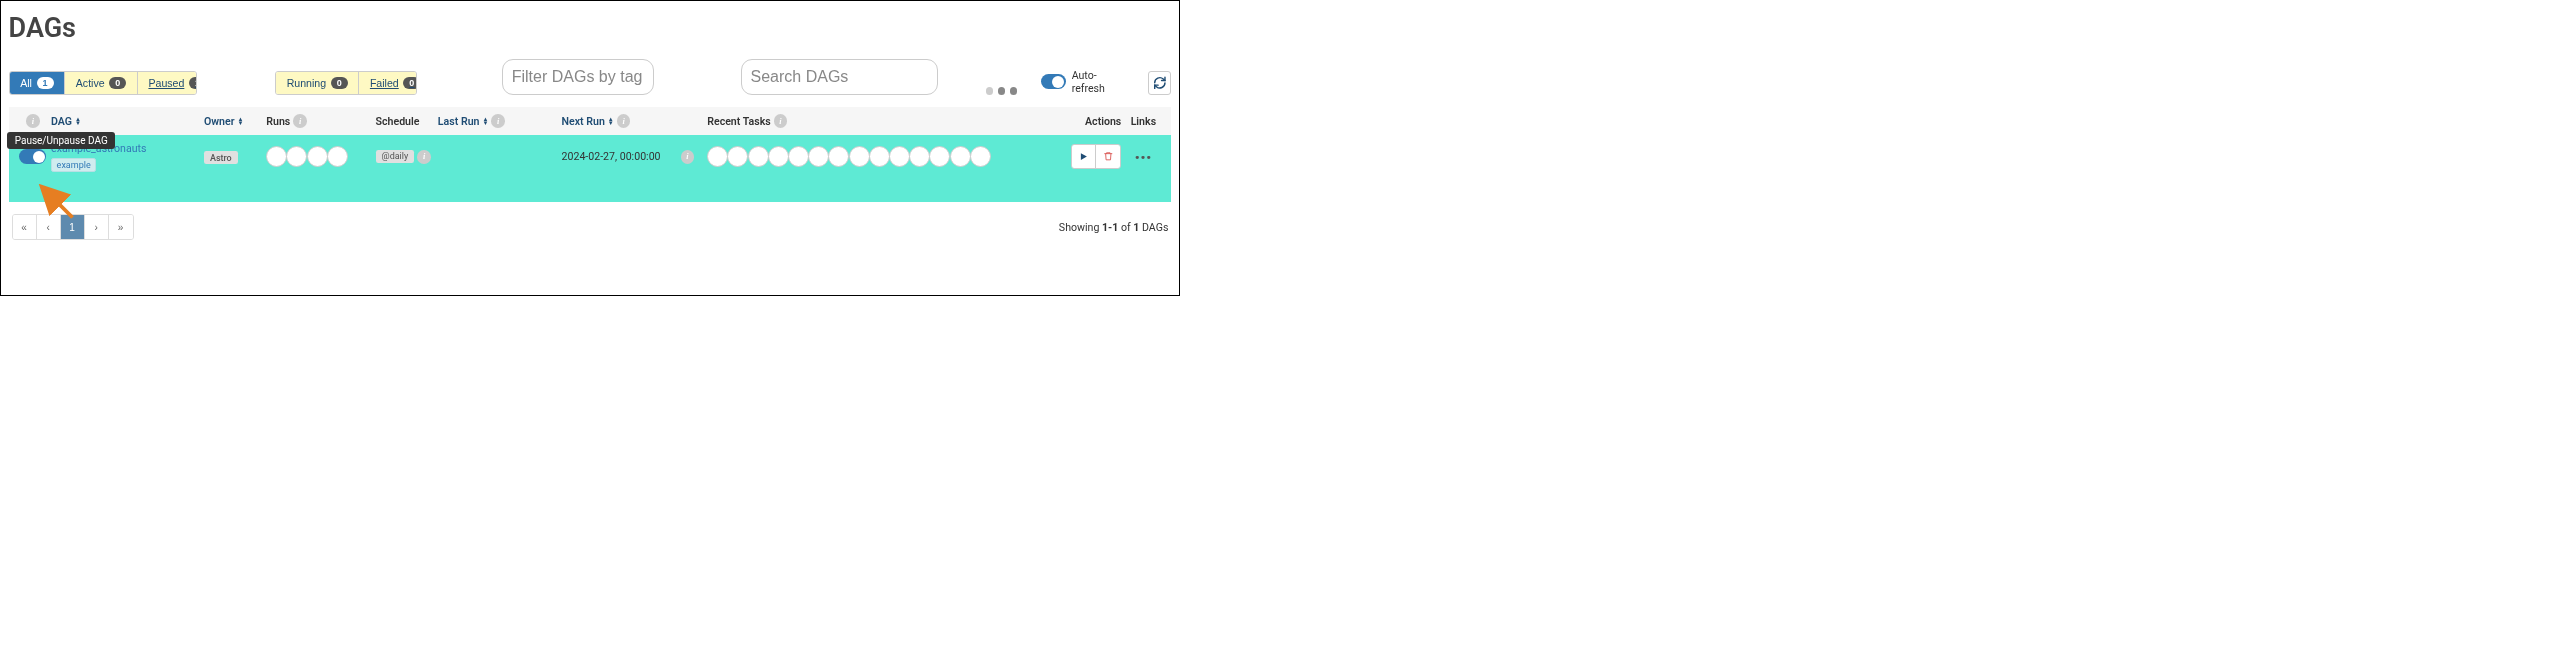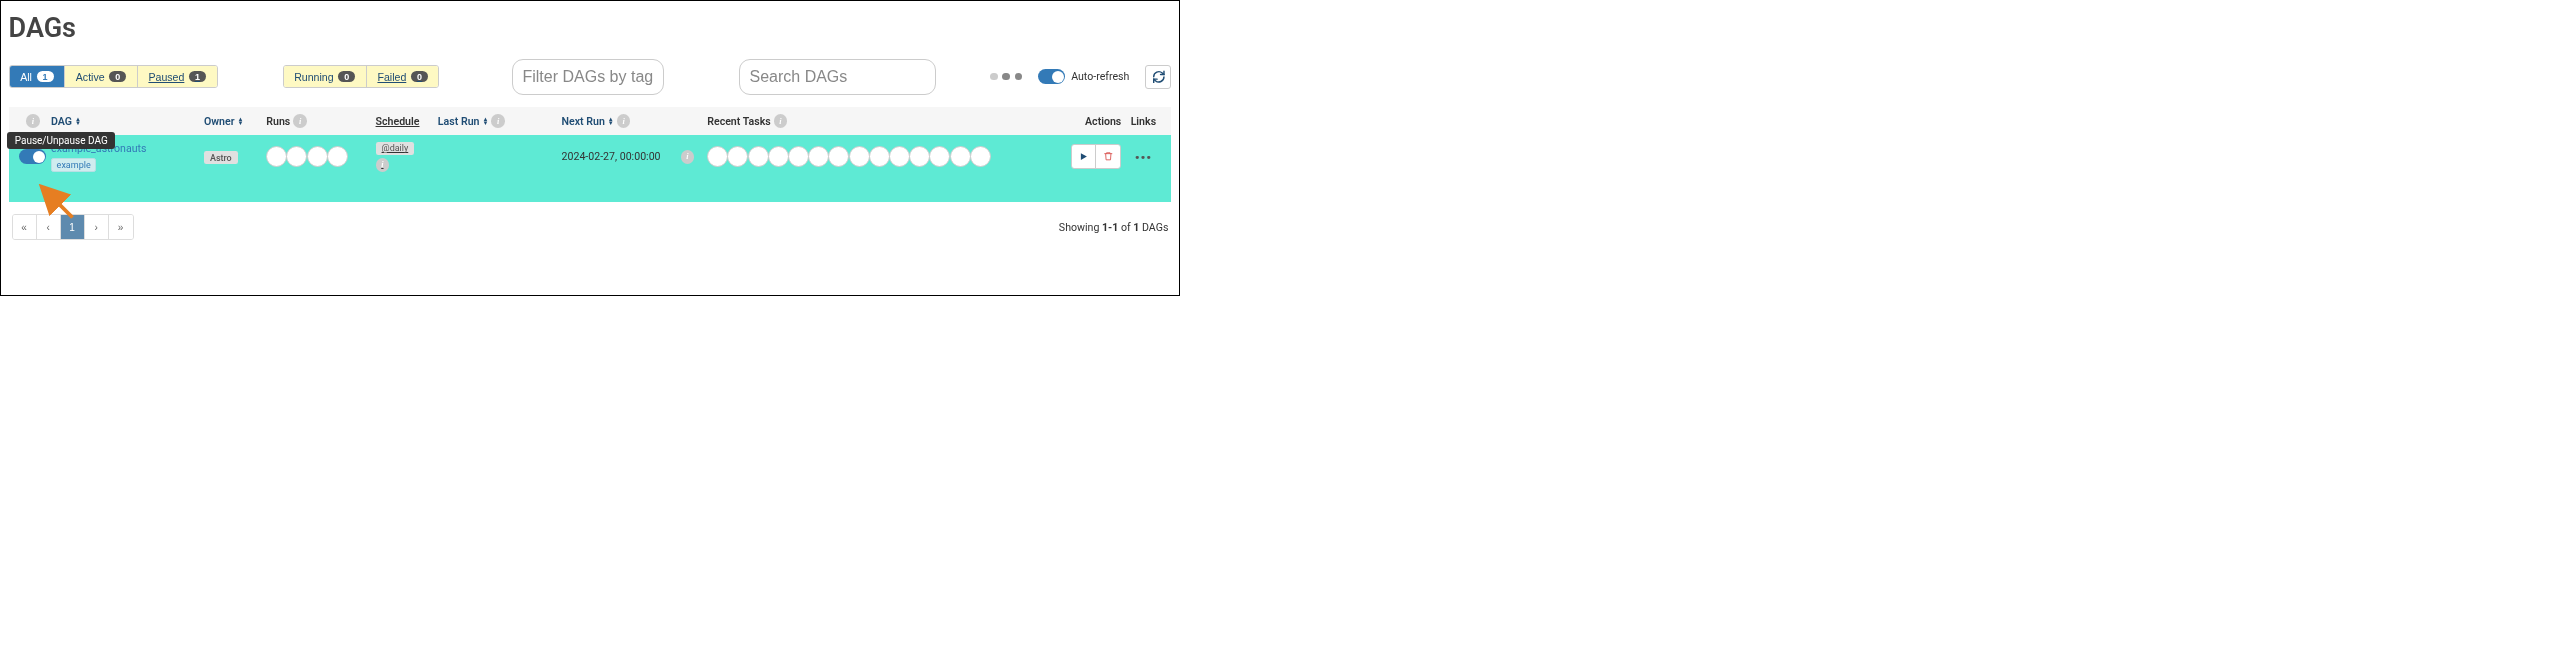--- a/index.html
+++ b/index.html
@@ -18,22 +18,22 @@
 }
 .page-title {
   font-size: 27px;
   font-weight: 600;
   color: #444;
   margin-bottom: 15px;
   margin-top: 3px;
 }
 .controls-row {
   display: flex;
-  align-items: center;
-  gap: 16px;
+  align-items: flex-end;
+  gap: 24px;
   margin-bottom: 12px;
 }
 .btn-group {
   display: flex;
   border: 0.8px solid #ccc;
   border-radius: 3px;
   overflow: hidden;
 }
 .btn-group .tab-btn {
   display: flex;
@@ -144,21 +144,21 @@
 }
 .table-row {
   background: #5eead4;
   padding-top: 6px;
   padding-bottom: 30px;
 }
 .col-toggle { width: 38px; display: flex; justify-content: center; }
 .col-dag { width: 122px; }
 .col-owner { width: 65px; margin-left: 36px; }
 .col-runs { width: 114px; }
-.col-schedule { width: 65px; text-decoration: underline; }
+.col-schedule { width: 65px; }
 .col-lastrun { width: 129px; }
 .col-nextrun { width: 152px; }
 .col-recent { width: 371px; }
 .col-actions { width: 61px; text-align: right;}
 .col-links { width: 46px; text-align: center; }
 .header-label {
   display: flex;
   align-items: center;
   gap: 3px;
 }
@@ -247,21 +247,21 @@
   background: #fff;
   margin-right: -0.8px;
 }
 .schedule-badge {
   background: #e0e0e0;
   color: #555;
   padding: 1.5px 6px;
   border-radius: 2.3px;
   font-size: 9px;
 }
-.schedule-cell { display: flex; flex-direction: column; gap: 3px; align-items: flex-start; text-align: right;}
+.schedule-cell { display: flex; flex-direction: row; gap: 3px; align-items: flex-start; text-align: right;}
 .nextrun-cell {
   display: flex;
   align-items: center;
   gap: 20px;
   font-size: 10.6px;
   color: #333;
 }
 .action-btns {
   display: flex;
   border: 0.8px solid #ccc;

